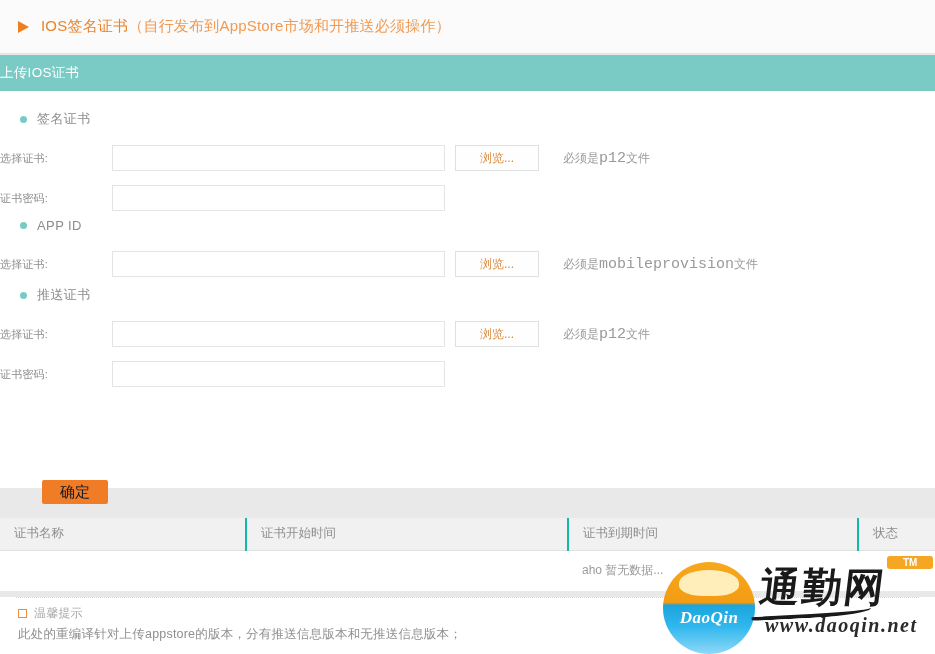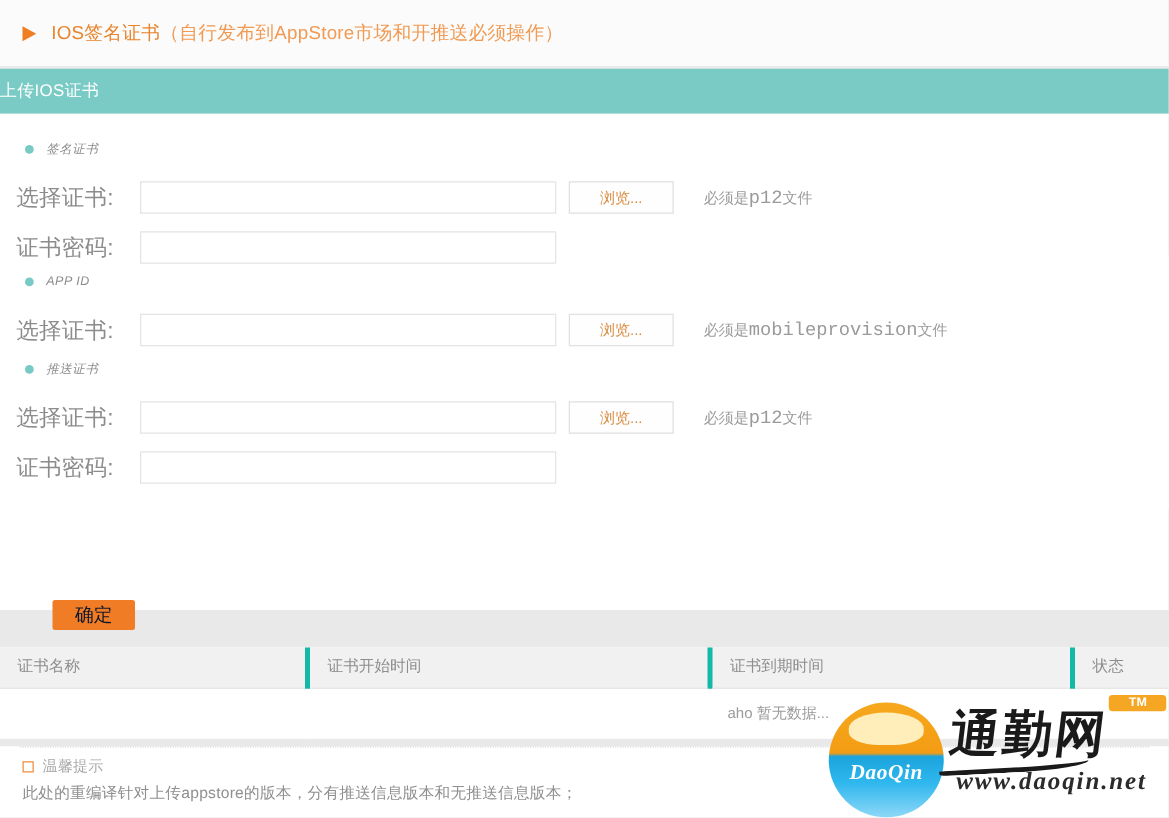--- a/index.html
+++ b/index.html
@@ -38,26 +38,26 @@
 
   
   .form-card {
     position: absolute; left: 0; top: 91px; width: 935px; height: 397px;
     background: #ffffff;
   }
 
   .group { position: absolute; left: 0; width: 935px; }
   .group-head { display: flex; align-items: center; padding-left: 20px; height: 24px; }
   .bullet { width: 7px; height: 7px; border-radius: 50%; background: #79cac5; margin-right: 10px; flex: none; }
-  .group-title { font-size: 10px; color: #8c8c8c; letter-spacing: .4px; font-style: italic; }
+  .group-title { font-size: 13px; color: #8c8c8c; letter-spacing: .4px; }
 
   .field-row { display: flex; align-items: center; height: 34px; }
   .field-label {
-    width: 112px; text-align: center; padding-right: 8px;
-    font-size: 18px; color: #8c8c8c; flex: none; letter-spacing: .2px;
+    width: 112px; text-align: left; padding-right: 8px;
+    font-size: 11px; color: #8c8c8c; flex: none; letter-spacing: .2px;
   }
   .text-input {
     width: 333px; height: 26px; border: 1px solid #e4e4e4; background: #ffffff;
     outline: none; font-size: 12px; color: #555; padding: 0 6px; flex: none;
     font-family: "Liberation Sans", sans-serif;
   }
   .browse-btn {
     margin-left: 10px; width: 84px; height: 26px;
     border: 1px solid #e0e0e0; background: #fefefe;
     color: #d98b3f; font-size: 12px; cursor: pointer; flex: none;
@@ -93,21 +93,21 @@
 
   
   .table-card {
     position: absolute; left: 0; top: 518px; width: 935px; height: 74px;
     background: #ffffff;
   }
   .tbl { width: 935px; border-collapse: collapse; table-layout: fixed; }
   .tbl thead th {
     background: #f1f1f1; height: 32px; font-weight: normal;
     font-size: 12.5px; color: #8e8e8e; text-align: left; padding-left: 14px;
-    border-right: 4px solid #14b8a6; border-bottom: 1px solid #e0e0e0;
+    border-right: 2px solid #14b8a6; border-bottom: 1px solid #e0e0e0;
   }
   .tbl thead th:last-child { border-right: none; }
   .tbl tbody td {
     height: 41px; border-bottom: 1px solid #eaeaea; font-size: 12px; color: #9b9b9b;
     padding-left: 14px;
   }
   .empty-cell { text-align: left; }
 
   
   .bottom-block {

